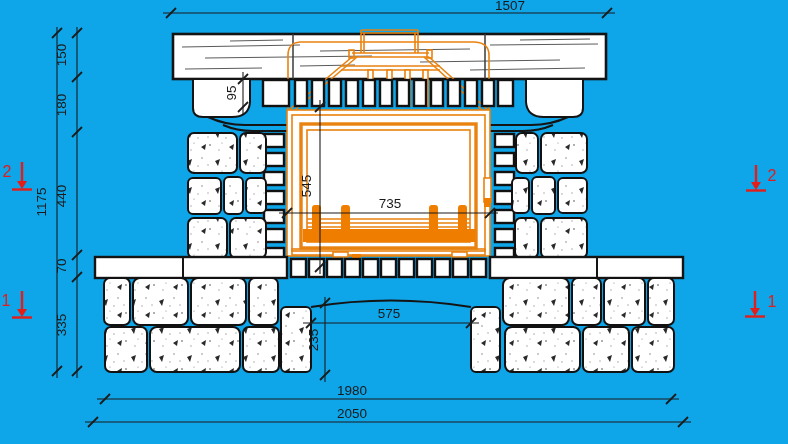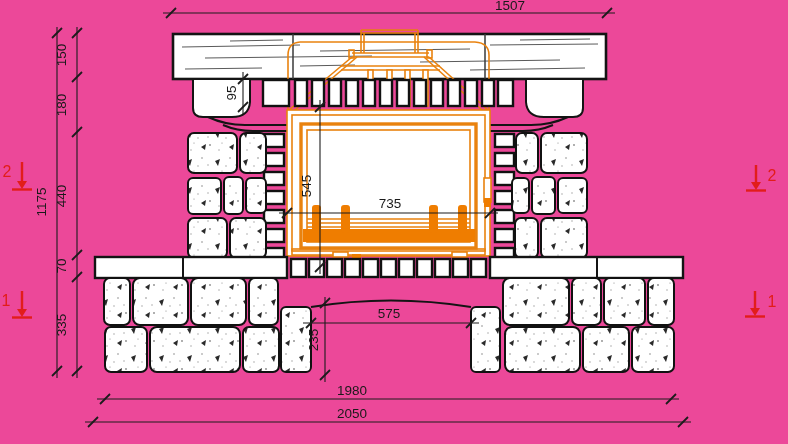--- a/index.html
+++ b/index.html
@@ -1,16 +1,16 @@
 <!DOCTYPE html>
 <html><head>
 <meta charset="utf-8">
 <style>
   html,body{margin:0;padding:0;background:#ffffff;}
-  .stage{width:788px;height:444px;background:#ec4899;overflow:hidden;}
+  .stage{width:788px;height:444px;background:#0ea5e9;overflow:hidden;}
   svg{display:block;}
   
   .ink{stroke:#141414;fill:none;}
   .outline{stroke:#141414;stroke-width:2.4;fill:#ffffff;}
   .outline-thin{stroke:#141414;stroke-width:2;fill:#ffffff;}
   .stone{stroke:#111111;stroke-width:2;fill:url(#speckle);}
   .slat{stroke:#111111;stroke-width:2.4;fill:#ffffff;}
   .grain{stroke:#5a5a5a;stroke-width:1;fill:none;}
   
   .dim{stroke:#1c1c1c;stroke-width:1.1;fill:none;}

